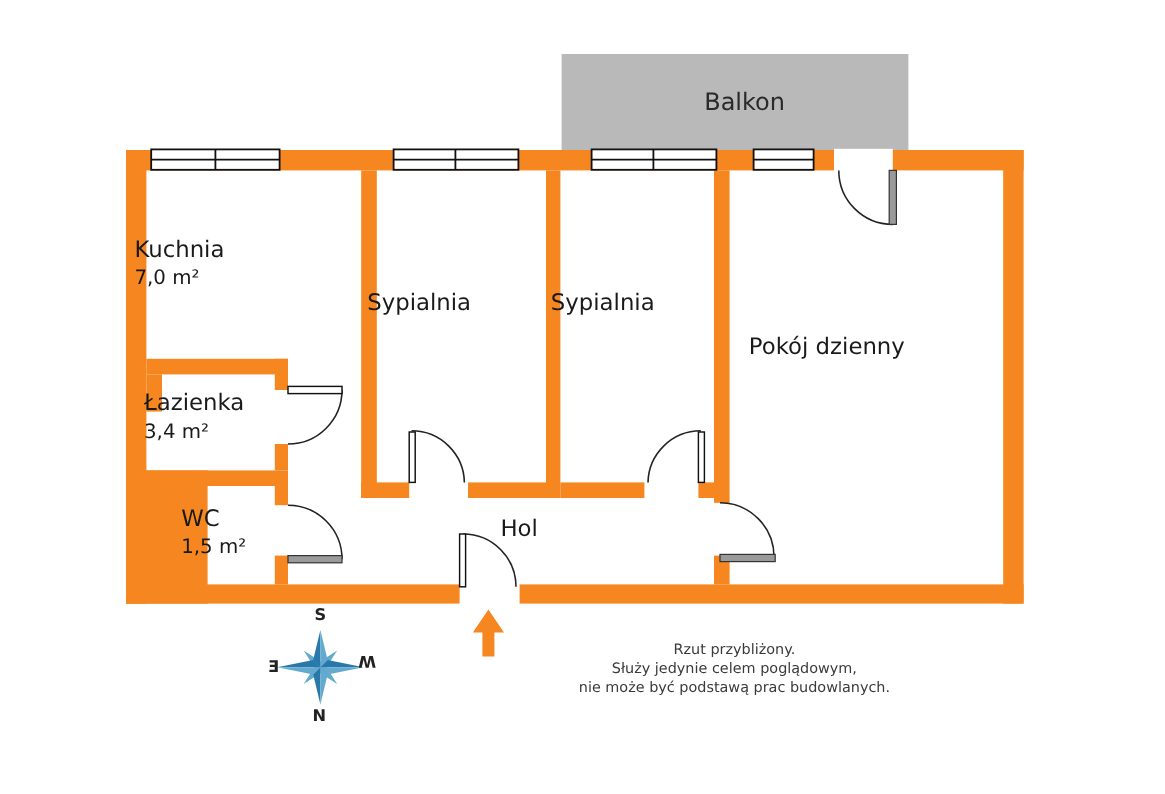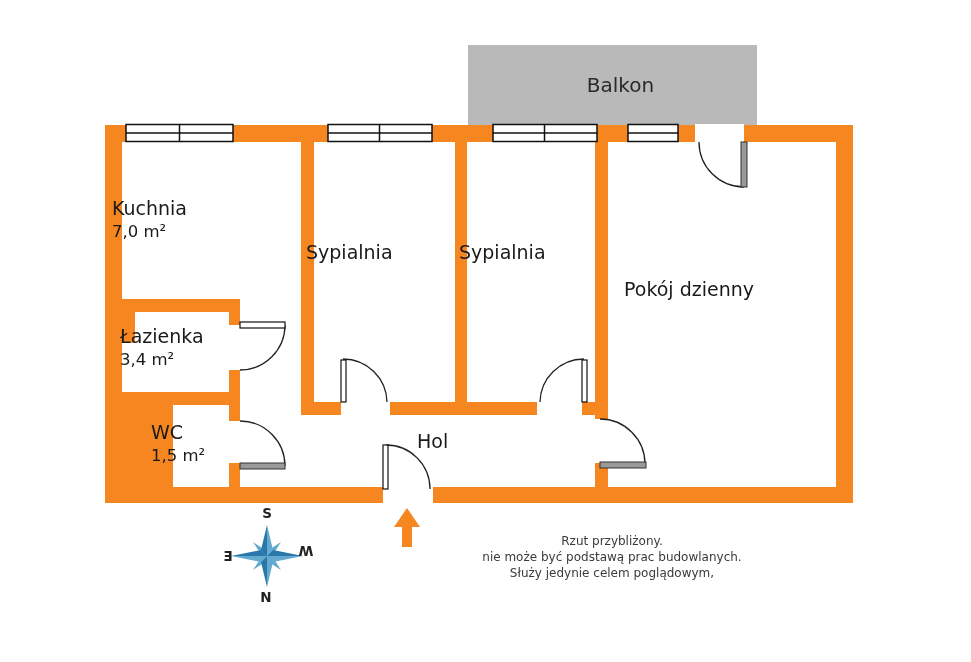--- a/index.html
+++ b/index.html
@@ -177,17 +177,17 @@
       <path d="M50,50 L50,81 L56,56 Z"></path>
     </g>
   </svg>
   <span class="compass-letter" style="left:247px;top:505px;">S</span>
   <span class="compass-letter" style="left:246px;top:589px;">N</span>
   <span class="compass-letter flip-x" style="left:208px;top:548px;">E</span>
   <span class="compass-letter flip-y" style="left:286px;top:543px;">W</span>
 
   <div class="footer">
     <div>Rzut przybliżony.</div>
+    <div>Służy jedynie celem poglądowym,</div>
     <div>nie może być podstawą prac budowlanych.</div>
-    <div>Służy jedynie celem poglądowym,</div>
   </div>
 
 </div>
 
 </body></html>

